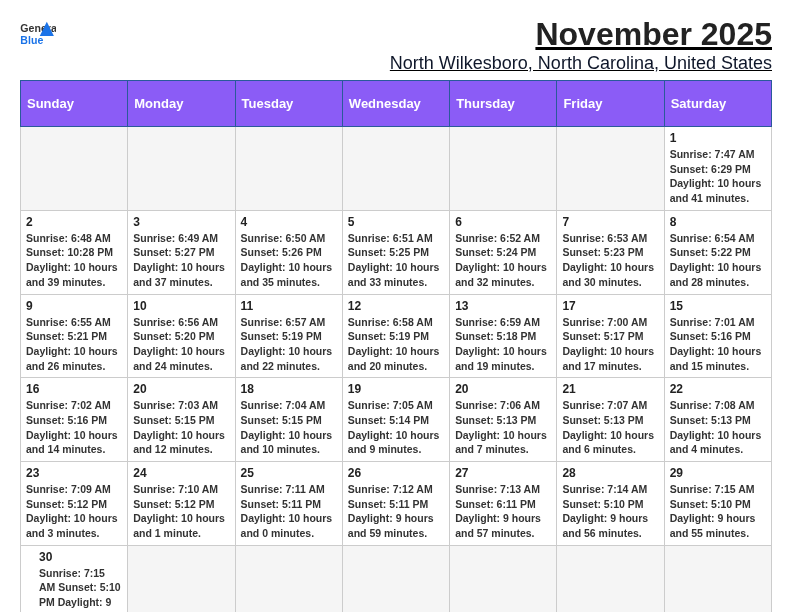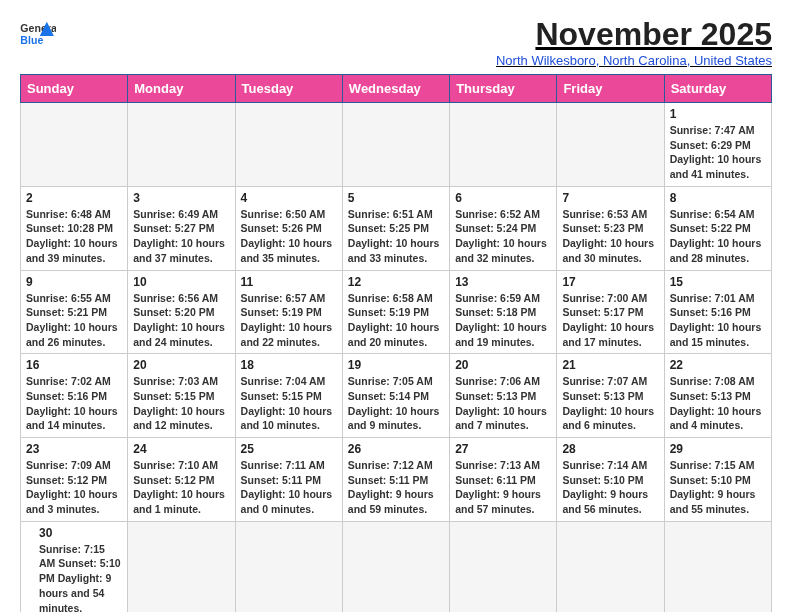--- a/index.html
+++ b/index.html
@@ -29,34 +29,34 @@
     .title-area {
       text-align: right;
       text-decoration: underline;
     }
     .month-title {
       font-size: 32px;
       font-weight: bold;
       color: #222;
     }
     .location-title {
-      font-size: 13px;
-      color: #1d4ed8;
+      font-size: 18px;
+      color: #0f172a;
     }
     .calendar {
       width: 100%;
       border-collapse: collapse;
       border: 1px solid #ccc;
     }
     .calendar th {
-      background: #ec4899;
+      background: #8b5cf6;
       color: #fff;
       font-size: 13px;
       font-weight: bold;
-      padding: 6px 6px;
+      padding: 15px 6px;
       text-align: left;
       border: 1px solid #2a5a9a;
     }
     .calendar td {
       vertical-align: top;
       border: 1px solid #ccc;
       padding: 4px 5px;
       font-size: 10.5px;
       color: #222;
       width: calc(100% / 7);

